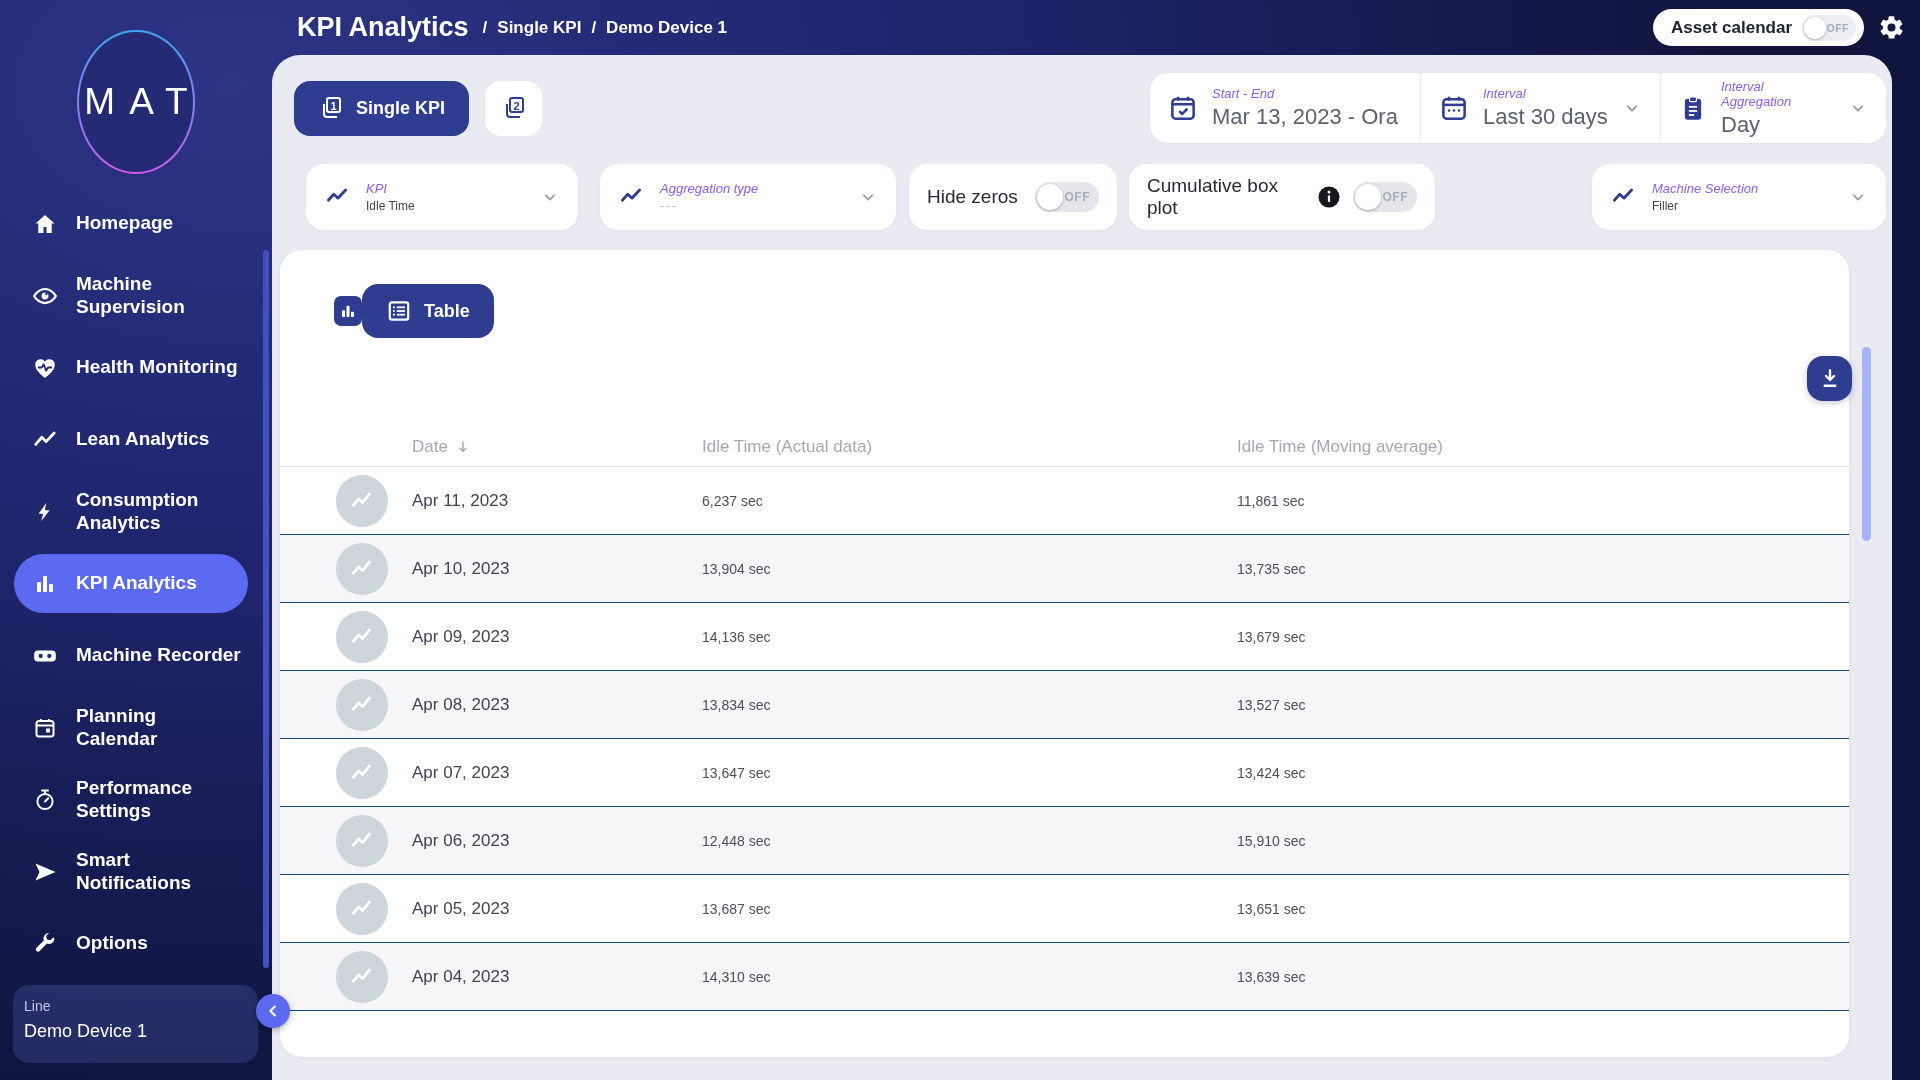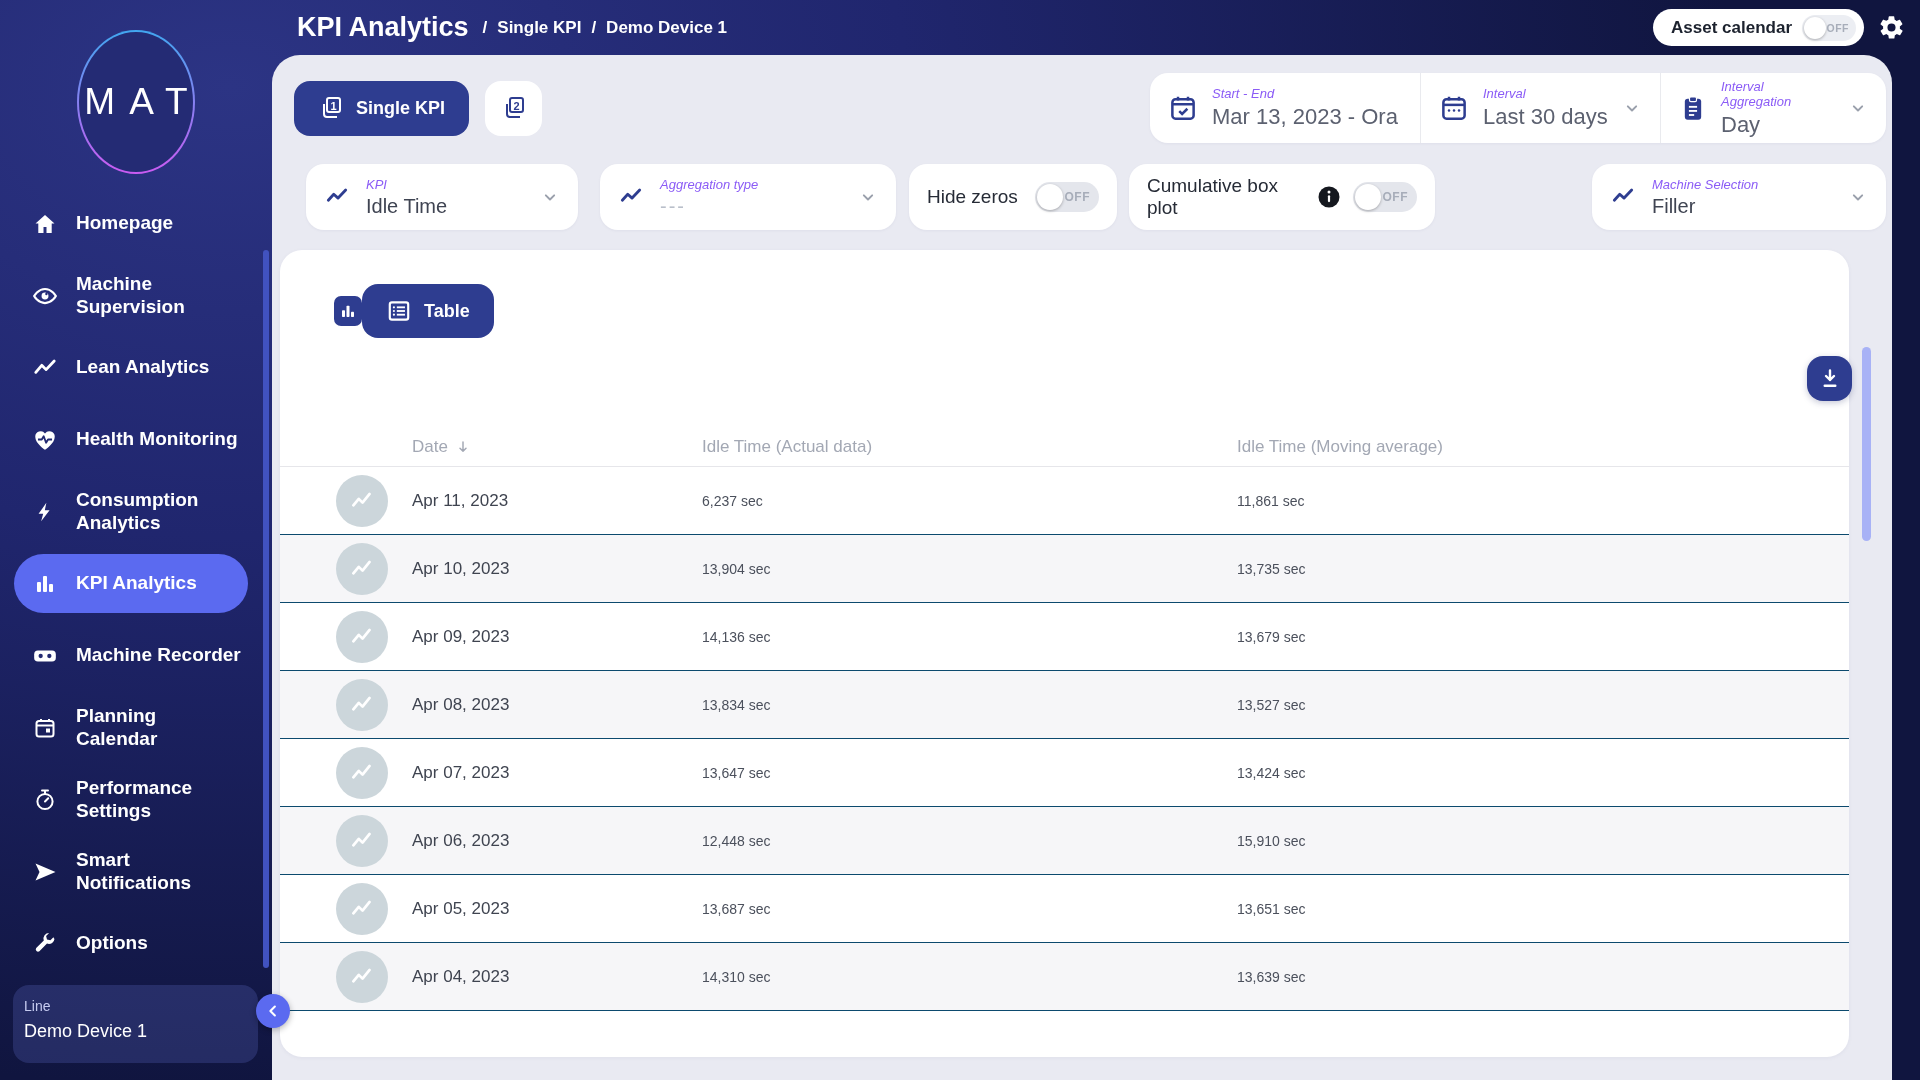--- a/index.html
+++ b/index.html
@@ -69,21 +69,21 @@
   .w-startend { width:270px; } .w-interval { width:240px; } .w-aggint { width:226px; }
 
   .filter-row2 { display:flex; margin:21px 6px 0 34px; height:66px; }
   .f2-card { background:#fff; border-radius:18px; height:66px; display:flex; align-items:center;
           padding:0 18px; cursor:pointer; box-shadow:0 1px 3px rgba(30,40,100,.05); }
   .f2-kpi { width:272px; gap:16px; }
   .f2-agg { width:296px; gap:16px; margin-left:22px; }
   .f2-hz  { width:208px; margin-left:13px; justify-content:space-between; }
   .f2-cum { width:306px; margin-left:12px; gap:12px; }
   .f2-mach{ width:294px; gap:16px; margin-left:auto; }
-  .f2-value { font-size:20px; color:#3f4452; margin-top:3px; }
+  .f2-value { font-size:12px; color:#3f4452; margin-top:3px; }
   .f2-value.dim { color:#b9bfca; letter-spacing:2px; }
   .f2-toggle-label { font-size:19px; color:#262b36; }
   .ml-auto { margin-left:auto; }
 
   
   .table-card { background:#fff; border-radius:22px; margin:20px 43px 0 8px; height:807px; position:relative;
           box-shadow:0 1px 4px rgba(30,40,100,.05); }
   .toolbar { padding:34px 0 0 54px; display:flex; align-items:center; }
   .chart-btn { width:28px; height:30px; border:0; border-radius:7px; background:#2e3d90;
           display:flex; align-items:center; justify-content:center; cursor:pointer; }
@@ -134,34 +134,34 @@
               <path d="M12 8.8a3.2 3.2 0 1 0 0 6.4 3.2 3.2 0 0 0 0-6.4zm1.3 2.4a1.1 1.1 0 1 1 0-2.2 1.1 1.1 0 0 1 0 2.2z" fill="#fff"></path>
             </svg>
           </span>
     <span class="nav-label">Machine
 Supervision</span>
   </div>
 
   <div class="nav-item">
     <span class="nav-icon">
             <svg width="26" height="26" viewBox="0 0 24 24">
-              <polyline points="3.5 16 9 9.5 13 13.5 20.5 5.5" fill="none" stroke="#fff" stroke-width="2.6" stroke-linecap="round" stroke-linejoin="round"></polyline>
-            </svg>
-          </span>
-    <span class="nav-label">Lean Analytics</span>
-  </div>
-
-  <div class="nav-item">
-    <span class="nav-icon">
-            <svg width="26" height="26" viewBox="0 0 24 24">
               <path d="M12 21S3 15.3 3 9a5 5 0 0 1 9-3 5 5 0 0 1 9 3c0 6.3-9 12-9 12z" fill="#fff"></path>
               <polyline points="5.5 11.5 9 11.5 10.8 8.5 13 14.5 14.8 11.5 18.5 11.5" fill="none" stroke="#232a72" stroke-width="1.7" stroke-linejoin="round"></polyline>
             </svg>
           </span>
     <span class="nav-label">Health Monitoring</span>
+  </div>
+
+  <div class="nav-item">
+    <span class="nav-icon">
+            <svg width="26" height="26" viewBox="0 0 24 24">
+              <polyline points="3.5 16 9 9.5 13 13.5 20.5 5.5" fill="none" stroke="#fff" stroke-width="2.6" stroke-linecap="round" stroke-linejoin="round"></polyline>
+            </svg>
+          </span>
+    <span class="nav-label">Lean Analytics</span>
   </div>
 
   <div class="nav-item">
     <span class="nav-icon">
             <svg width="22" height="24" viewBox="0 0 24 24">
               <path d="M13.5 2 5 14h5l-2.2 8L17 10h-5.2z" fill="#fff"></path>
             </svg>
           </span>
     <span class="nav-label">Consumption
 Analytics</span>

